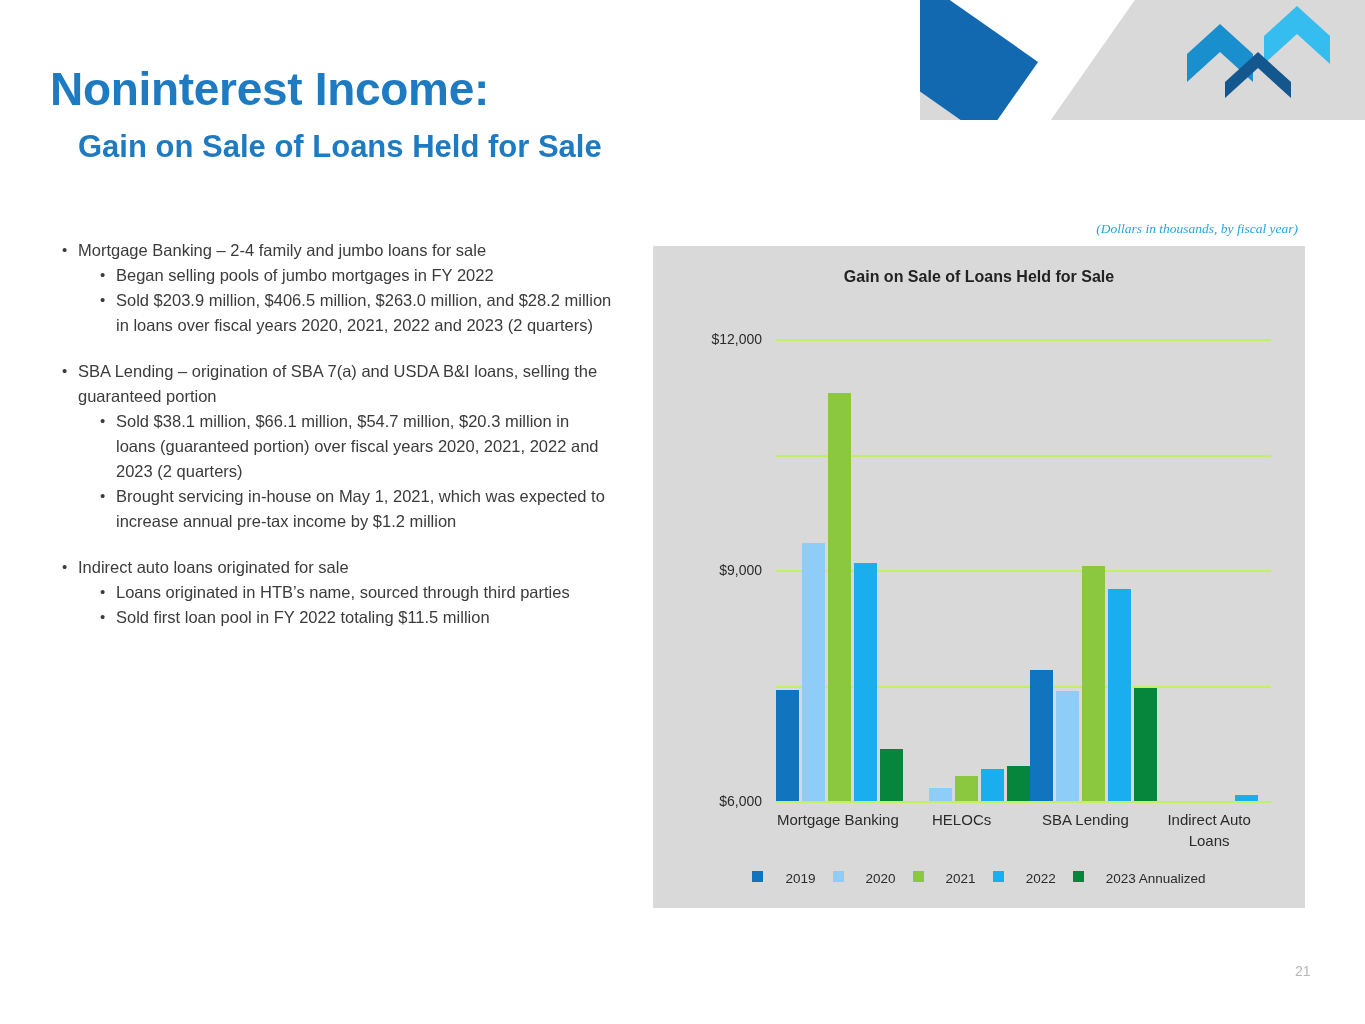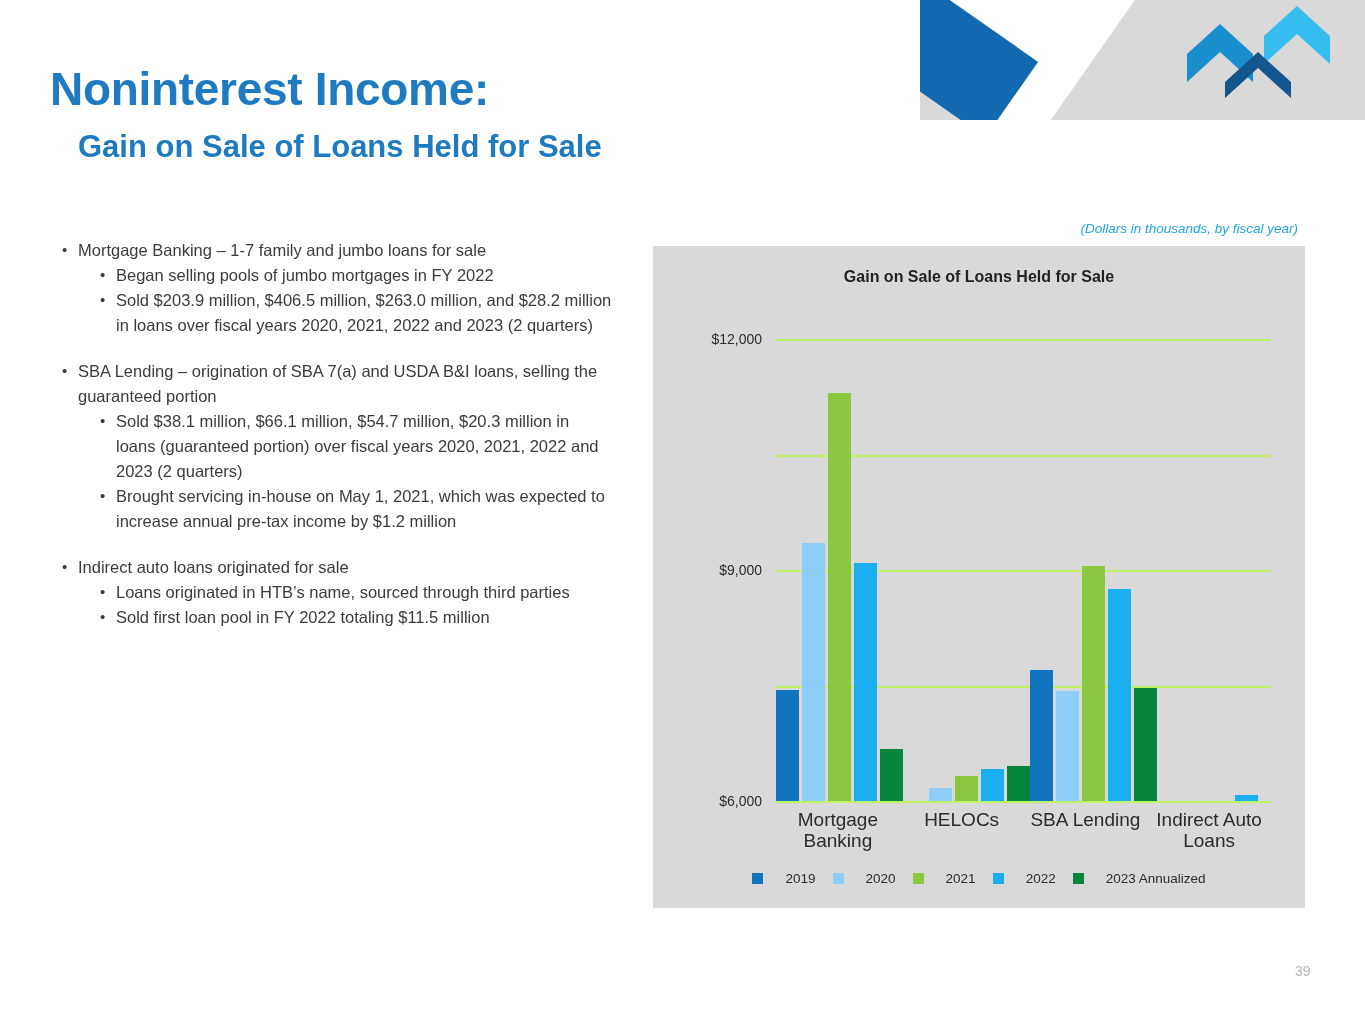--- a/index.html
+++ b/index.html
@@ -21,35 +21,35 @@
   .title-main{position:absolute;left:50px;top:66px;font-size:46px;font-weight:bold;color:#1f7bc1;letter-spacing:-.3px;line-height:1;}
   .title-sub{position:absolute;left:78px;top:131px;font-size:31px;font-weight:bold;color:#1f7bc1;line-height:1;}
   
   .bullets{position:absolute;left:52px;top:238px;width:560px;color:#3b3b3b;font-size:16.5px;line-height:25px;}
   .blk{margin-bottom:21px;}
   .b1{position:relative;padding-left:26px;}
   .b2{position:relative;padding-left:64px;}
   .b1:before{content:"\2022";position:absolute;left:10px;top:-1px;font-size:15px;}
   .b2:before{content:"\2022";position:absolute;left:48px;top:-1px;font-size:15px;}
   .chart-note{position:absolute;left:770px;top:221px;width:528px;text-align:right;
-     font-size:13.5px;font-style:italic;color:#21a7e0;}
+     font-size:13.5px;font-style:italic;color:#21a7e0;font-family:Liberation Serif, serif;}
   .chart-panel{position:absolute;left:653px;top:246px;width:652px;height:662px;background:#d9d9d9;}
   .chart-title{position:absolute;left:0;top:22px;width:100%;text-align:center;font-size:16px;font-weight:bold;color:#222;}
   .plot{position:absolute;left:123px;top:93px;width:495px;height:462px;}
   .gridline{position:absolute;left:0;width:100%;height:2px;background:#bef264;}
   .ylab{position:absolute;right:100%;margin-right:14px;transform:translateY(-50%);
      font-size:14px;color:#2b2b2b;white-space:nowrap;}
   .groups{position:absolute;left:0;top:0;width:100%;height:100%;display:flex;}
   .group{flex:1;display:flex;align-items:flex-end;justify-content:center;gap:3px;position:relative;}
   .bar{width:23px;}
   .xlabels{position:absolute;left:123px;top:563px;width:495px;display:flex;}
-  .xlab{flex:1;text-align:center;font-size:19px;color:#2b2b2b;line-height:21px;}
+  .xlab{flex:1;text-align:center;font-size:15px;color:#2b2b2b;line-height:21px;}
   .legend{position:absolute;left:0;top:625px;width:100%;display:flex;justify-content:center;
      align-items:center;gap:17px;font-size:13.5px;color:#2b2b2b;}
-  .legend .item{display:flex;align-items:center;gap:22px;}
+  .legend .item{display:flex;gap:22px;}
   .swatch{width:11px;height:11px;display:inline-block;}
   .pagenum{position:absolute;left:1295px;top:963px;font-size:14px;color:#b6b6b6;}
 </style>
 </head>
 <body>
 
 <div class="banner">
   <div class="greyblock"></div>
   <div class="whitewedge"></div>
   <div class="bluestripe"></div>
@@ -58,21 +58,21 @@
     <polygon points="77,30 110,0 143,30 143,58 110,28 77,58" fill="#35bdef"></polygon>
     <polygon points="38,76 71,46 104,76 104,92 71,62 38,92" fill="#14578f"></polygon>
   </svg>
 </div>
 
 <div class="title-main">Noninterest Income:</div>
 <div class="title-sub">Gain on Sale of Loans Held for Sale</div>
 
 <div class="bullets">
   <div class="blk">
-    <div class="b1">Mortgage Banking – 1-7 family and jumbo loans for sale</div>
+    <div class="b1">Mortgage Banking – 2-4 family and jumbo loans for sale</div>
     <div class="b2">Began selling pools of jumbo mortgages in FY 2022</div>
     <div class="b2">Sold $203.9 million, $406.5 million, $263.0 million, and $28.2 million in loans over fiscal years 2020, 2021, 2022 and 2023 (2 quarters)</div>
   </div>
   <div class="blk">
   </div>
   <div class="blk">
     <div class="b1">SBA Lending – origination of SBA 7(a) and USDA B&amp;I loans, selling the guaranteed portion</div>
     <div class="b2">Sold $38.1 million, $66.1 million, $54.7 million, $20.3 million in loans (guaranteed portion) over fiscal years 2020, 2021, 2022 and 2023 (2 quarters)</div>
     <div class="b2">Brought servicing in-house on May 1, 2021, which was expected to increase annual pre-tax income by $1.2 million</div>
   </div>
@@ -155,13 +155,13 @@
         <span class="swatch" style="background: rgb(26, 174, 239);"></span>
         <span>2022</span>
       </div>
       <div class="item">
         <span class="swatch" style="background: rgb(6, 133, 60);"></span>
         <span>2023 Annualized</span>
       </div>
     </div>
 </div>
 
-<div class="pagenum">39</div>
+<div class="pagenum">21</div>
 
 </body></html>

